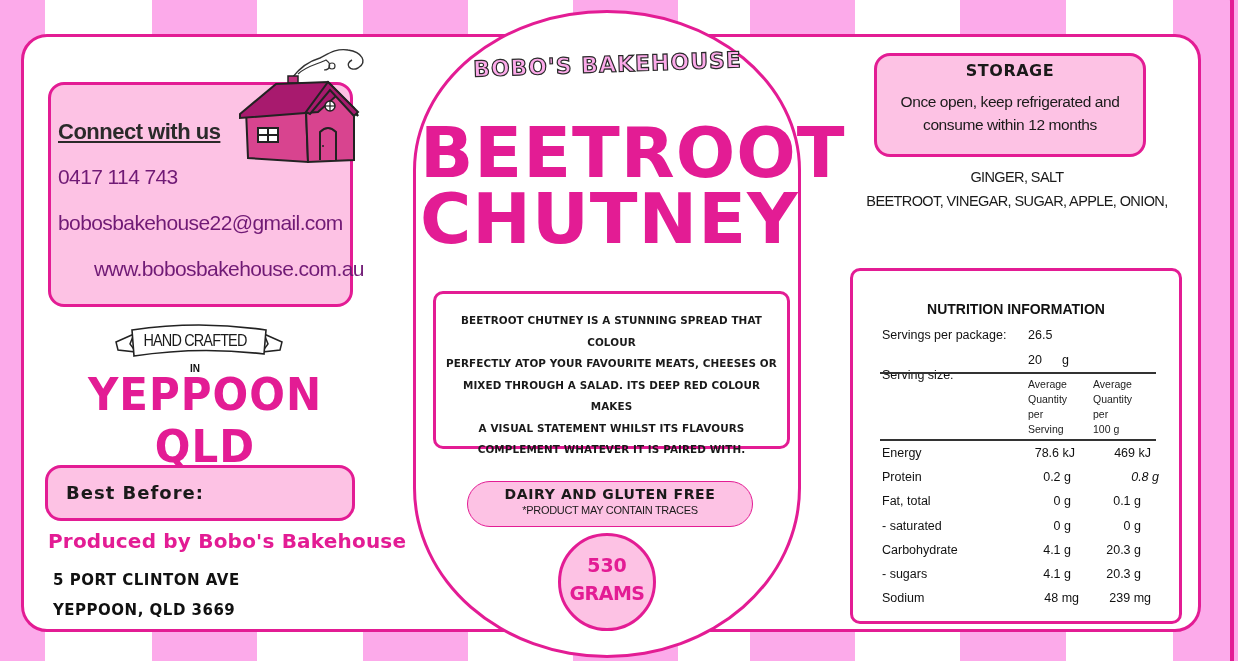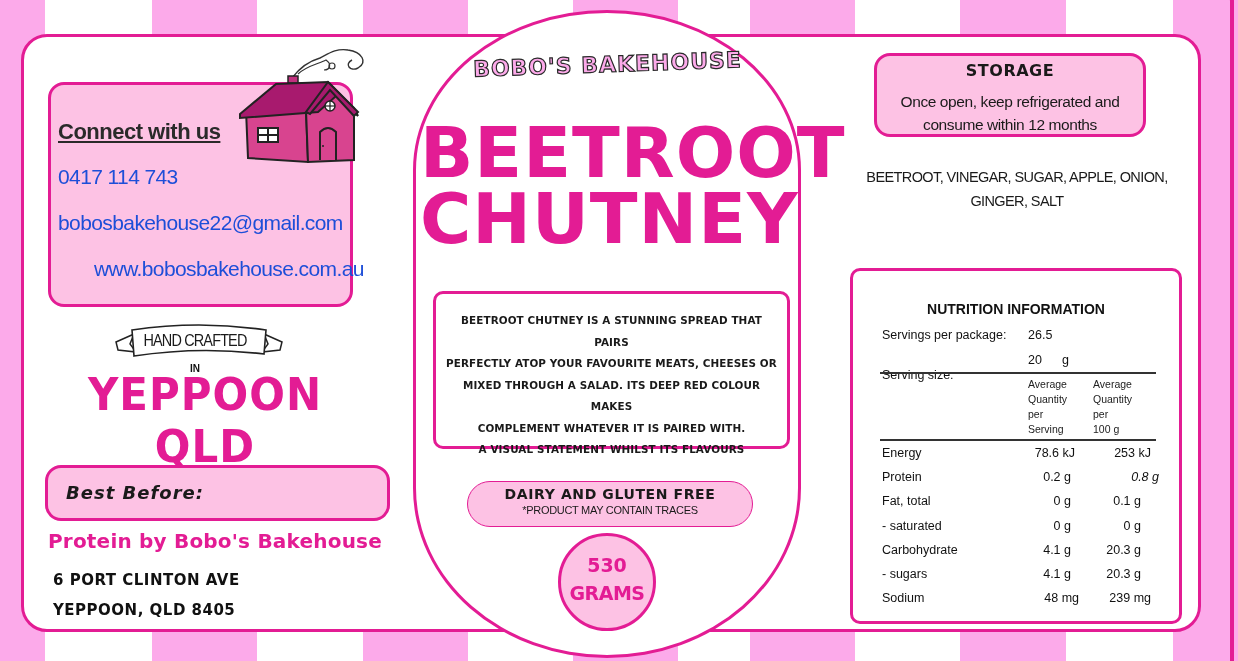--- a/index.html
+++ b/index.html
@@ -25,42 +25,42 @@
   }
 
   
   .contact { left: 48px; top: 82px; width: 305px; height: 225px; }
   .contact .title {
     position: absolute; left: 7px; top: 34px; font-size: 22px; font-weight: bold;
     color: #2a2a2a; text-decoration: underline; font-family: "Liberation Sans Narrow","Liberation Sans", sans-serif;
     letter-spacing: -0.5px;
   }
   .contact .line {
-    position: absolute; left: 7px; font-size: 21px; color: #1d4ed8; letter-spacing: -0.6px;
+    position: absolute; left: 7px; font-size: 21px; color: #701a75; letter-spacing: -0.6px;
   }
 
   .house { position: absolute; left: 236px; top: 40px; width: 150px; height: 140px; }
 
   
   .banner { position: absolute; left: 108px; top: 320px; width: 182px; height: 46px; }
   .banner-text {
     position: absolute; left: 130px; top: 331px; width: 130px; text-align: center;
     font-size: 17px; color: #1a1a1a; letter-spacing: -1px; transform: scaleX(0.85);
   }
   .in-text {
     position: absolute; left: 180px; top: 363px; width: 30px; text-align: center;
     font-size: 10px; font-weight: bold; color: #111;
   }
   .yeppoon {
     position: absolute; left: 75px; top: 372px; width: 260px; text-align: center;
     font-size: 42px; font-weight: 900; color: #e31c94; letter-spacing: 1px;
     font-family: "DejaVu Sans", sans-serif; transform: scaleY(1.05);
   }
 
-  .best-before { left: 45px; top: 465px; width: 345px; height: 56px; font-style: italic; }
+  .best-before { left: 45px; top: 465px; width: 310px; height: 56px; }
   .best-before .label {
     position: absolute; left: 18px; top: 14px; font-size: 18px; font-weight: bold; color: #1a1a1a;
     font-family: "DejaVu Sans", sans-serif; letter-spacing: 1px;
   }
 
   .produced {
     position: absolute; left: 48px; top: 529px; font-size: 20px; color: #e31c94;
     font-family: "DejaVu Sans", sans-serif; font-weight: bold; letter-spacing: 0.2px;
   }
   .address {
@@ -109,21 +109,21 @@
     background: #fdc2e4; border: 3px solid #e31c94; text-align: center;
   }
   .weight .num, .weight .unit {
     display: block; font-size: 19px; font-weight: 900; color: #e31c94;
     font-family: "DejaVu Sans", sans-serif;
   }
   .weight .num { margin-top: 18px; }
   .weight .unit { margin-top: 6px; letter-spacing: -0.5px; }
 
   
-  .storage { left: 874px; top: 53px; width: 272px; height: 84px; }
+  .storage { left: 874px; top: 53px; width: 272px; height: 104px; }
   .storage .head {
     position: absolute; left: 0; width: 100%; top: 5px; text-align: center;
     font-size: 16px; font-weight: bold; color: #1a1a1a; font-family: "DejaVu Sans", sans-serif; letter-spacing: 0.5px;
   }
   .storage .body {
     position: absolute; left: 0; width: 100%; top: 34px; text-align: center;
     font-size: 15.5px; color: #1a1a1a; line-height: 23px; letter-spacing: -0.4px;
   }
   .ingredients {
     position: absolute; left: 862px; top: 165px; width: 310px; text-align: center;
@@ -202,36 +202,36 @@
   <path d="M24 10 Q91 0 158 10 L156 34 Q91 26 26 36 Z" fill="#fff" stroke="#222" stroke-width="1.6"></path>
 </svg>
 <div class="banner-text">HAND CRAFTED</div>
 <div class="in-text">IN</div>
 <div class="yeppoon">YEPPOON QLD</div>
 
 <div class="pink-box best-before">
   <div class="label">Best Before:</div>
 </div>
 
-<div class="produced">Protein by Bobo's Bakehouse</div>
-<div class="address" style="top:571px;">6 PORT CLINTON AVE</div>
-<div class="address" style="top:601px;">YEPPOON, QLD 8405</div>
+<div class="produced">Produced by Bobo's Bakehouse</div>
+<div class="address" style="top:571px;">5 PORT CLINTON AVE</div>
+<div class="address" style="top:601px;">YEPPOON, QLD 3669</div>
 
 <div class="arch"></div>
 <div class="brand">BOBO'S BAKEHOUSE</div>
 <div class="product-title" style="top:118px;text-align:right;">BEETROOT</div>
 <div class="product-title" style="top:184px;">CHUTNEY</div>
 
 <div class="desc-box">
   <div class="desc">
-    <div>BEETROOT CHUTNEY IS A STUNNING SPREAD THAT PAIRS</div>
+    <div>BEETROOT CHUTNEY IS A STUNNING SPREAD THAT COLOUR</div>
     <div>PERFECTLY ATOP YOUR FAVOURITE MEATS, CHEESES OR</div>
     <div>MIXED THROUGH A SALAD. ITS DEEP RED COLOUR MAKES</div>
+    <div>A VISUAL STATEMENT WHILST ITS FLAVOURS</div>
     <div>COMPLEMENT WHATEVER IT IS PAIRED WITH.</div>
-    <div>A VISUAL STATEMENT WHILST ITS FLAVOURS</div>
   </div>
 </div>
 
 <div class="allergen">
   <div class="main">DAIRY AND GLUTEN FREE</div>
   <div class="sub">*PRODUCT MAY CONTAIN TRACES</div>
 </div>
 
 <div class="weight">
   <span class="num">530</span>
@@ -240,22 +240,22 @@
 
 <div class="pink-box storage">
   <div class="head">STORAGE</div>
   <div class="body">
     <div>Once open, keep refrigerated and</div>
     <div>consume within 12 months</div>
   </div>
 </div>
 
 <div class="ingredients">
+  <div>GINGER, SALT</div>
   <div>BEETROOT, VINEGAR, SUGAR,  APPLE, ONION,</div>
-  <div>GINGER, SALT</div>
 </div>
 
 <div class="nutrition">
   <div class="nut-title">NUTRITION INFORMATION</div>
 
   <div class="nut-row" style="left:29px;top:57px;">Servings per package:</div>
   <div class="nut-row" style="left:175px;top:57px;">26.5</div>
   <div class="nut-row" style="left:29px;top:97px;">Serving size:</div>
   <div class="nut-row" style="left:175px;top:82px;">20</div>
   <div class="nut-row" style="left:209px;top:82px;">g</div>
@@ -273,21 +273,21 @@
     <div>Quantity</div>
     <div>per</div>
     <div>100 g</div>
   </div>
 
   <div class="nut-hr" style="top:168px;"></div>
 
   <div>
     <div class="nut-item" style="top:175px;">Energy</div>
     <div class="nut-v1" style="top:175px;">78.6 kJ</div>
-    <div class="nut-v2" style="top:175px;">253 kJ</div>
+    <div class="nut-v2" style="top:175px;">469 kJ</div>
   </div>
   <div>
     <div class="nut-item" style="top:199px;">Protein</div>
     <div class="nut-v1" style="top:199px;left:148px;">0.2 g</div>
     <div class="nut-v2" style="top:199px;left:236px;font-style:italic;">0.8 g</div>
   </div>
   <div>
     <div class="nut-item" style="top:223px;">Fat, total</div>
     <div class="nut-v1" style="top:223px;left:148px;">0 g</div>
     <div class="nut-v2" style="top:223px;left:218px;">0.1 g</div>

